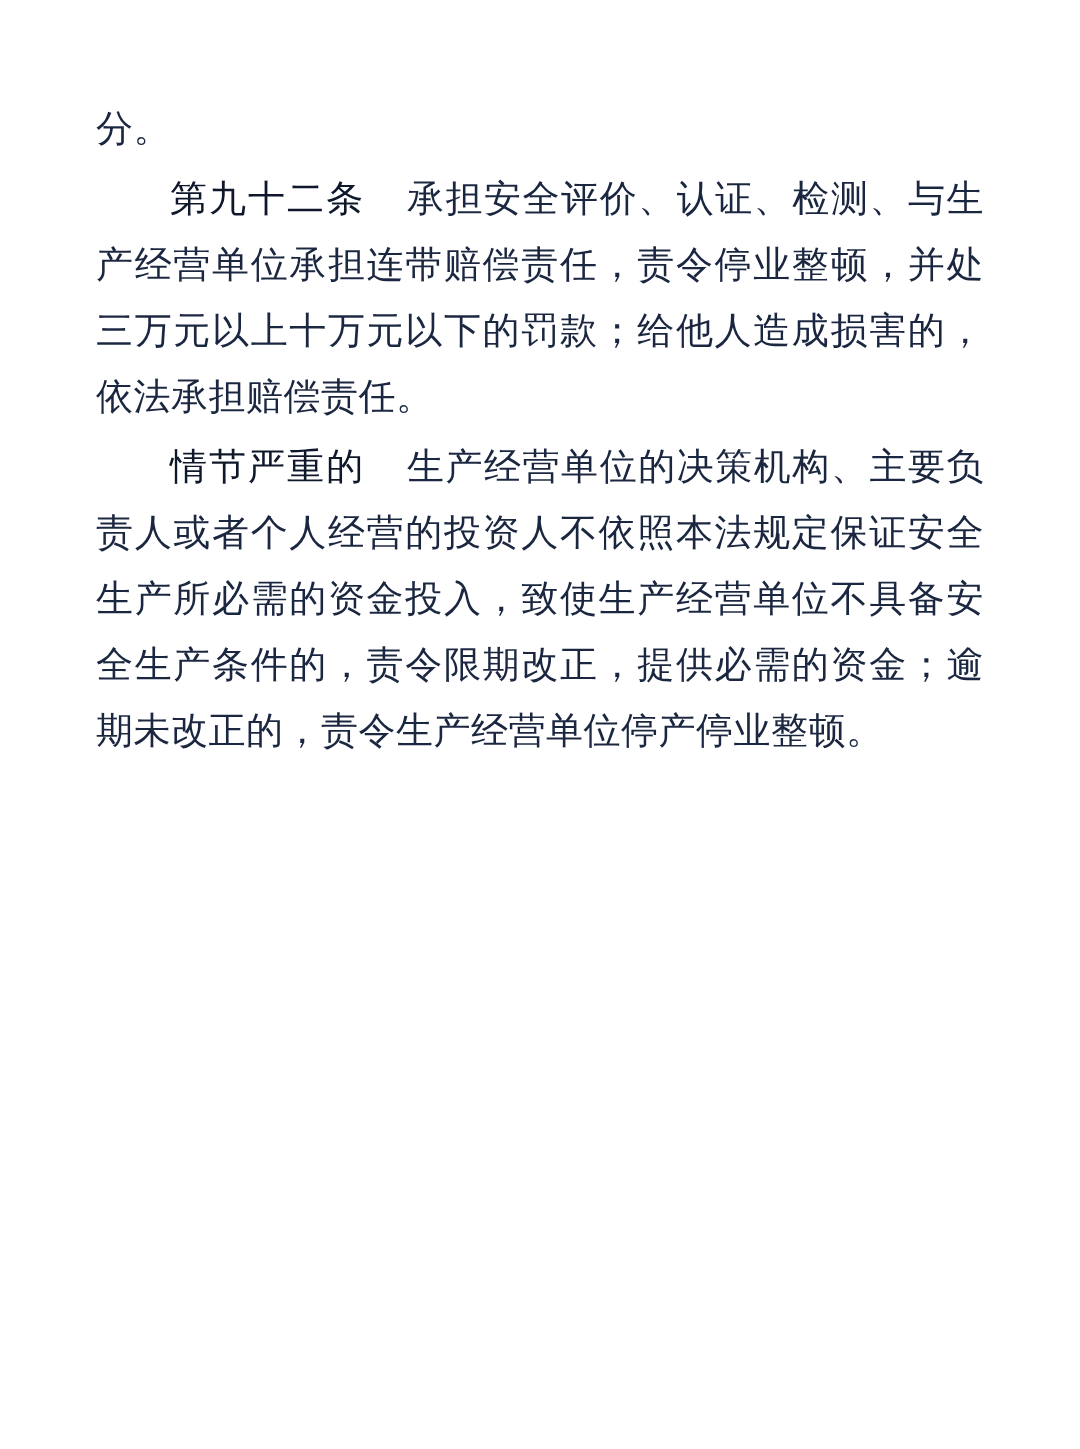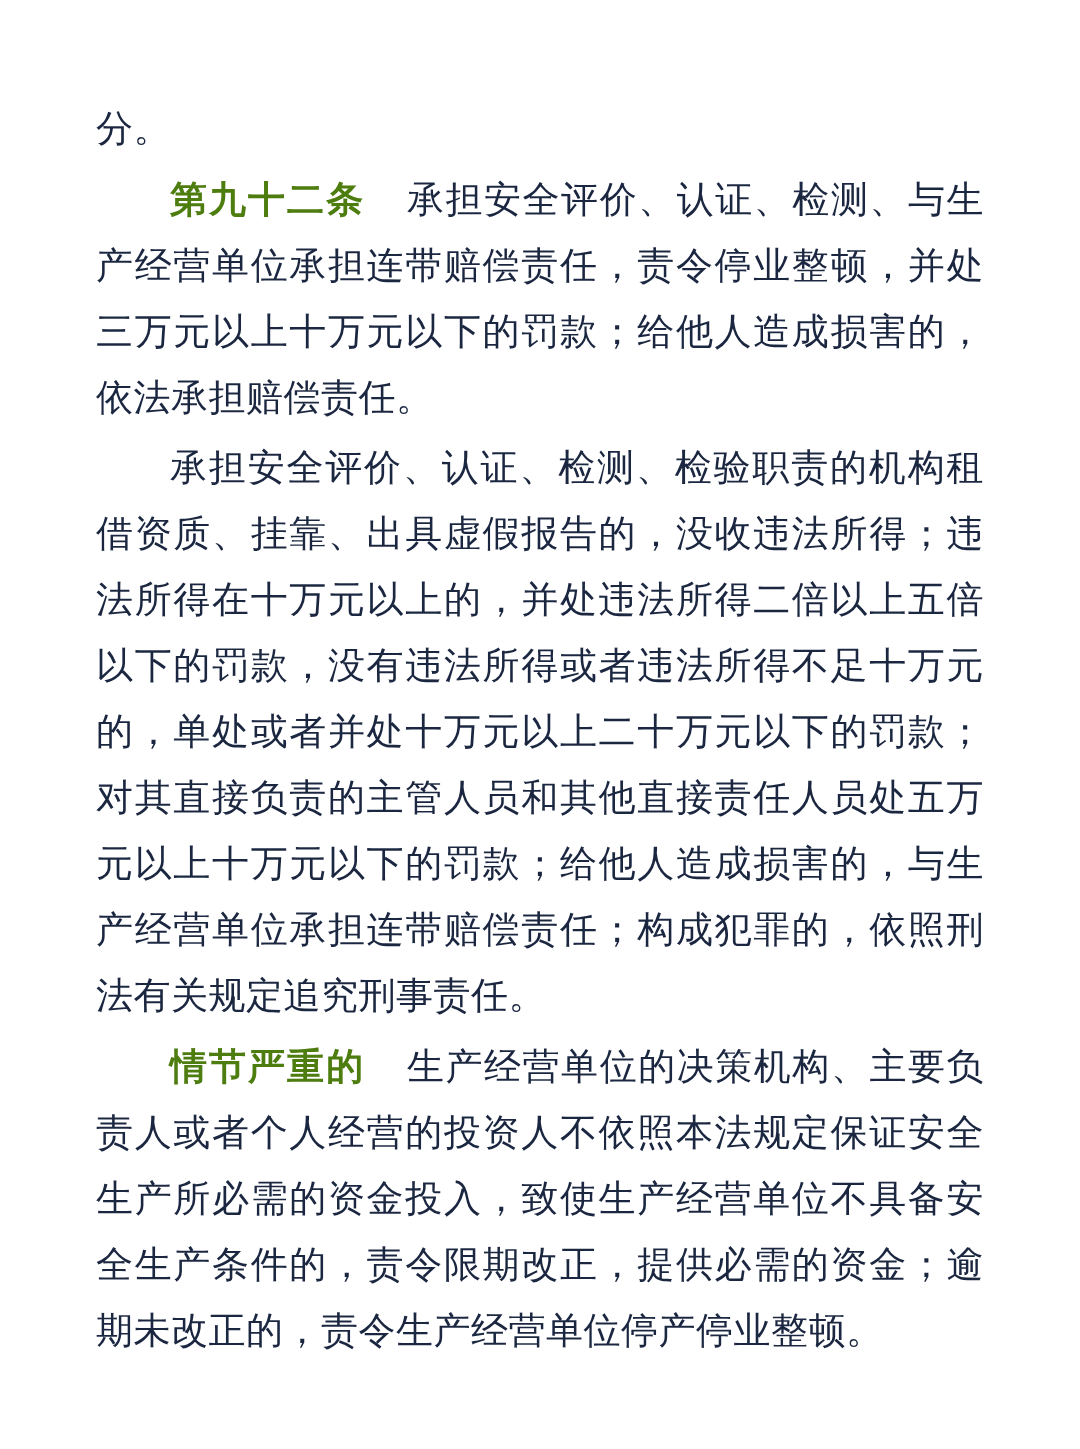--- a/index.html
+++ b/index.html
@@ -32,23 +32,23 @@
     text-justify: inter-ideograph;
   }
   .para {
     margin: 0 0 4px 0;
     text-indent: 0;
   }
   .para.indent {
     text-indent: 2em;
   }
   .article-no {
-    font-weight: 700;
+    font-weight: 400;
     letter-spacing: 1px;
-    color: #4d7c0f;
+    color: #0f172a;
   }
   .gap {
     display: inline-block;
     width: 1.1em;
   }
   .para-first {
     text-indent: 0;
   }
 </style>
 </head>
@@ -58,23 +58,20 @@
   <div class="doc-body">
 
     <p class="para para-first">
       <span>分。</span>
     </p>
 
     <p class="para indent">
       <span class="article-no">第九十二条</span><span class="gap"></span><span>承担安全评价、认证、检测、与生产经营单位承担连带赔偿责任，责令停业整顿，并处三万元以上十万元以下的罚款；给他人造成损害的，依法承担赔偿责任。</span>
     </p>
 
-    <p class="para indent">
-      <span>承担安全评价、认证、检测、检验职责的机构租借资质、挂靠、出具虚假报告的，没收违法所得；违法所得在十万元以上的，并处违法所得二倍以上五倍以下的罚款，没有违法所得或者违法所得不足十万元的，单处或者并处十万元以上二十万元以下的罚款；对其直接负责的主管人员和其他直接责任人员处五万元以上十万元以下的罚款；给他人造成损害的，与生产经营单位承担连带赔偿责任；构成犯罪的，依照刑法有关规定追究刑事责任。</span>
-    </p>
 
 
     <p class="para indent">
       <span class="article-no">情节严重的</span><span class="gap"></span><span>生产经营单位的决策机构、主要负责人或者个人经营的投资人不依照本法规定保证安全生产所必需的资金投入，致使生产经营单位不具备安全生产条件的，责令限期改正，提供必需的资金；逾期未改正的，责令生产经营单位停产停业整顿。</span>
     </p>
 
   </div>
 </div>
 
 </body></html>

